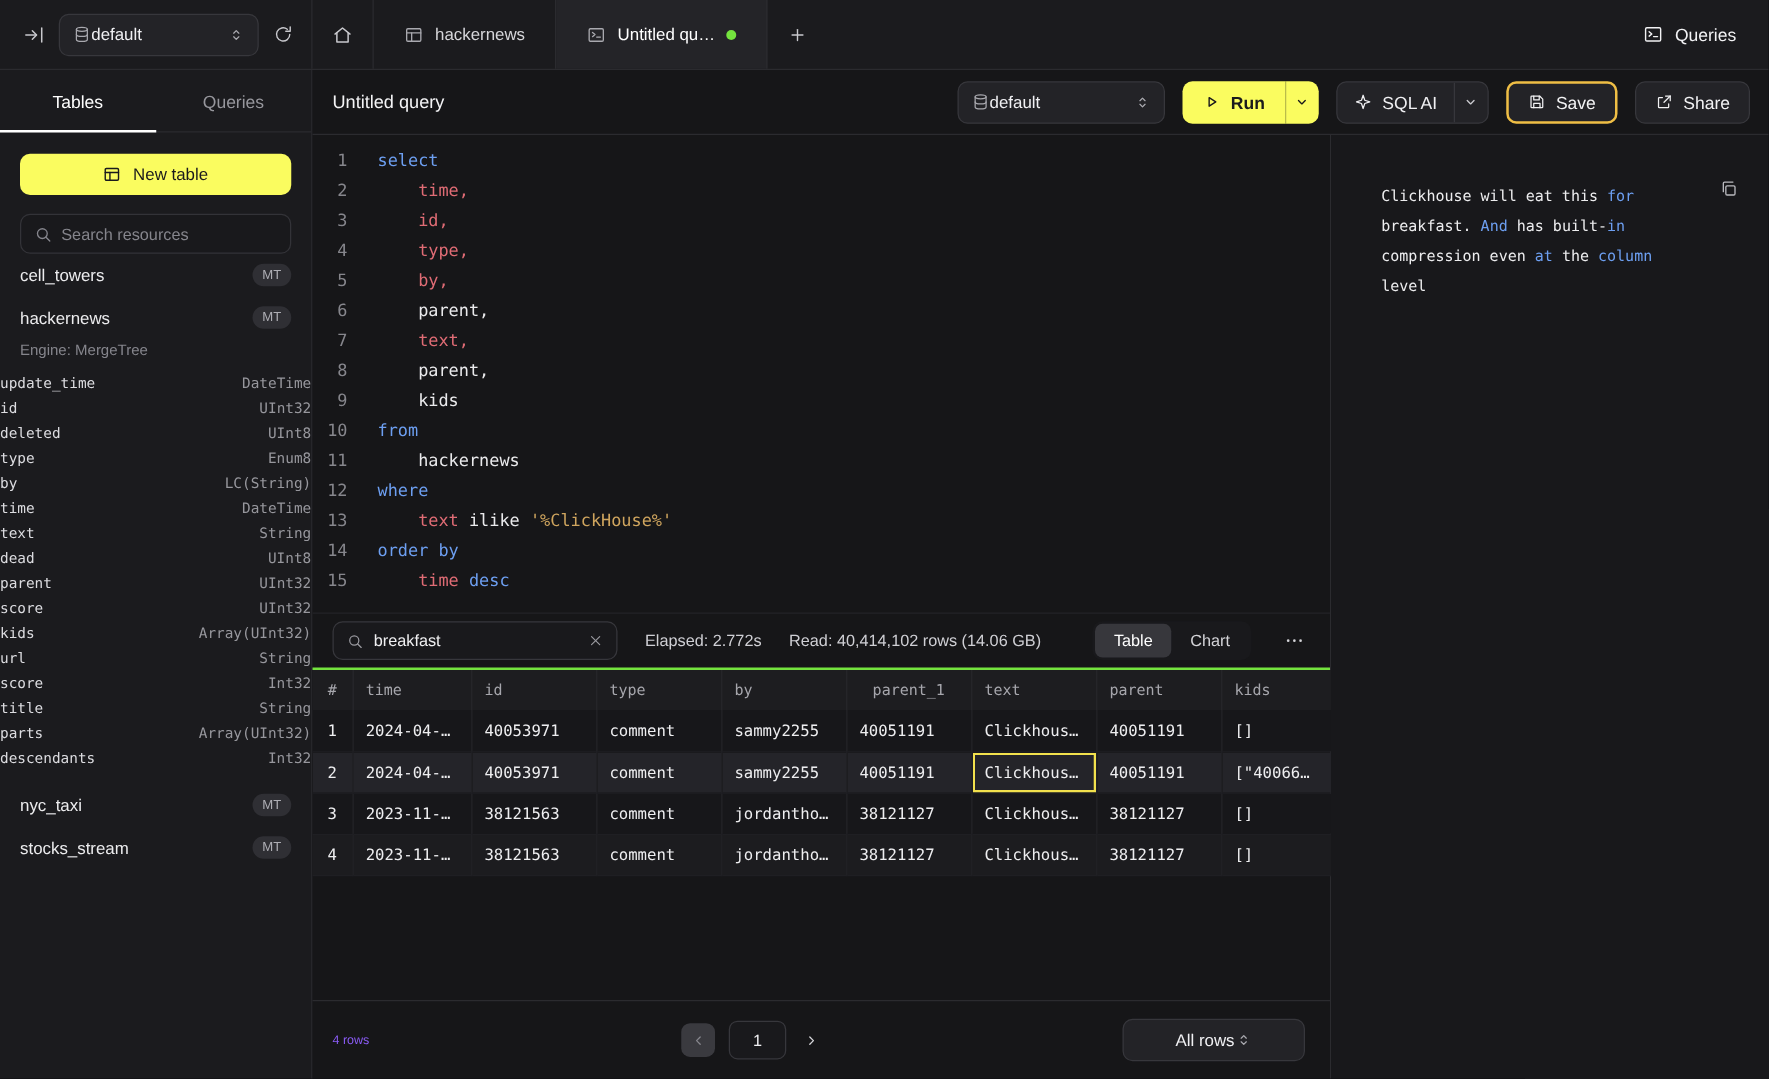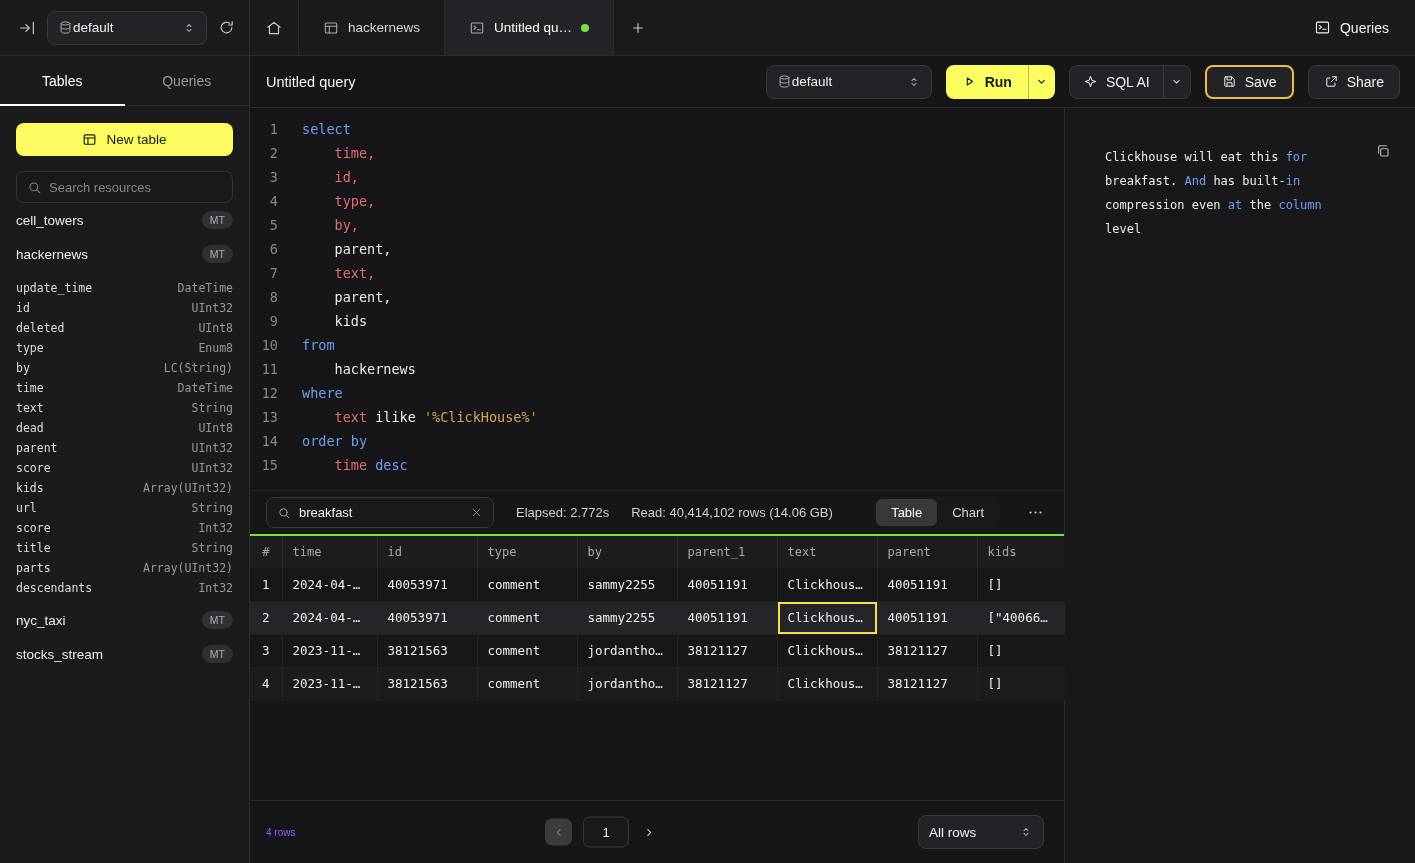--- a/index.html
+++ b/index.html
@@ -45,21 +45,21 @@
   .s-tab.active::after { content:""; position:absolute; left:0; right:0; bottom:-1px; height:2px; background:#FFFFFF; }
   .new-table-btn { margin:17px 16px 0; height:33px; flex:none; background:var(--yellow); color:#1A1A1C; border-radius:8px; display:flex; align-items:center; justify-content:center; gap:9px; font-size:13.5px; font-weight:500; }
   .search-box { margin:15px 16px 0; height:32px; flex:none; background:#19191C; border:1px solid #333338; border-radius:8px; display:flex; align-items:center; gap:7px; padding:0 10px; color:#85858C; }
   .search-box input { flex:1; min-width:0; background:transparent; border:none; color:#E8E8EA; font-size:13px; font-family:inherit; }
   .search-box input::placeholder { color:#85858C; }
   .section-title { padding:20px 16px 8px; color:#97979D; font-size:13px; flex:none; }
   .table-item { height:34px; flex:none; display:flex; align-items:center; justify-content:space-between; padding:0 16px; font-size:13.5px; color:#ECECEE; }
   .badge { background:#2F2F34; color:#AEAEB4; font-size:10.5px; line-height:1; padding:4px 8px; border-radius:9px; }
   .engine-line { padding:2px 16px 8px; color:#85858C; font-size:12px; flex:none; }
   .columns-list { padding:4px 0 8px; flex:none; }
-  .col-row { display:flex; align-items:flex-end; justify-content:space-between; padding:0 16px; height:20px; font-family:"DejaVu Sans Mono", monospace; font-size:11.5px; }
+  .col-row { display:flex; align-items:flex-start; justify-content:space-between; padding:0 0; height:20px; font-family:"DejaVu Sans Mono", monospace; font-size:11.5px; }
   .col-name { color:#DCDCE0; }
   .col-type { color:#97979D; }
 
   
   .main { flex:1; display:flex; flex-direction:column; min-width:0; }
   .main-header { height:52px; flex:none; display:flex; align-items:center; gap:14px; padding:0 15px 0 16px; border-bottom:1px solid #2B2B2F; background:#161618; }
   .query-title { font-size:14.5px; font-weight:normal; color:#F4F4F6; margin-right:auto; }
   .db-select-main { width:166px; }
   .btn-split { display:flex; align-items:stretch; height:34px; border-radius:8px; overflow:hidden; }
   .run-group { background:var(--yellow); color:#1A1A1C; }
@@ -106,21 +106,21 @@
   .grid td.row-num, .grid th.col-num { text-align:center; padding:0 4px; }
   .grid td.sel-cell { box-shadow: inset 0 0 0 2px #F2E14D; }
 
   
   .workspace-footer { margin-top:auto; height:63px; flex:none; border-top:1px solid #2B2B2F; display:flex; align-items:center; padding:0 20px 0 16px; position:relative; }
   .row-count { font-size:10px; color:#8b5cf6; }
   .pager { position:absolute; left:295px; top:50%; transform:translateY(-50%); display:flex; align-items:center; gap:11px; }
   .pg-prev { width:27px; height:27px; border-radius:7px; background:#3A3A3F; color:#85858C; display:flex; align-items:center; justify-content:center; }
   .pg-input { width:46px; height:31px; background:#19191C; border:1px solid #37373C; border-radius:7px; color:#F0F0F2; text-align:center; font-size:13px; font-family:inherit; }
   .pg-next { color:#D4D4D8; display:flex; padding:2px; }
-  .rows-select { margin-left:auto; width:126px; justify-content:space-between; }
+  .rows-select { margin-left:auto; width:146px; justify-content:center; }
 
   
   .inspector { flex:1; background:#18181B; display:flex; flex-direction:column; min-width:0; }
   .inspector-header { height:72px; flex:none; display:flex; align-items:center; justify-content:space-between; padding:0 26px 0 24px; border-bottom:1px solid #2B2B2F; }
   .inspector-title { font-size:17px; font-weight:700; color:#FFFFFF; letter-spacing:0.2px; }
   .close-btn { color:#D4D4D8; display:flex; }
   .inspector-body { padding:37px 24px 0 40px; display:flex; align-items:flex-start; gap:10px; }
   .cell-text { flex:1; font-family:"DejaVu Sans Mono", monospace; font-size:12px; line-height:24px; color:#EDEDEF; word-break:break-word; }
   .cell-text .hl { color:var(--kw); }
   .copy-btn { color:#B9B9BF; display:flex; margin-top:-2px; }
@@ -227,20 +227,21 @@
       </div>
 
       <div class="table-item" data-interactable="true">
         <span data-interactable="false">cell_towers</span>
         <span class="badge" data-interactable="false">MT</span>
       </div>
       <div class="table-item" data-interactable="true">
         <span data-interactable="false">hackernews</span>
         <span class="badge" data-interactable="false">MT</span>
       </div>
+      <div class="engine-line" data-interactable="false">Engine: MergeTree</div>
       <div class="columns-list" data-interactable="false">
           <div class="col-row" data-interactable="true">
             <span class="col-name" data-interactable="false">update_time</span>
             <span class="col-type" data-interactable="false">DateTime</span>
           </div>
           <div class="col-row" data-interactable="true">
             <span class="col-name" data-interactable="false">id</span>
             <span class="col-type" data-interactable="false">UInt32</span>
           </div>
           <div class="col-row" data-interactable="true">
@@ -430,21 +431,21 @@
 
           <div class="grid-wrap" data-interactable="false">
             <table class="grid" data-interactable="false">
               <thead>
                   <tr data-interactable="false">
                     <th class="col-num" data-interactable="true" style="width: 32px;">#</th>
                     <th data-interactable="true" style="width: 95px;">time</th>
                     <th data-interactable="true" style="width: 100px;">id</th>
                     <th data-interactable="true" style="width: 100px;">type</th>
                     <th data-interactable="true" style="width: 100px;">by</th>
-                    <th data-interactable="true" style="width: 100px;">parent_1</th>
+                    <th data-interactable="true" style="width: 100px; text-align: center;">parent_1</th>
                     <th data-interactable="true" style="width: 100px;">text</th>
                     <th data-interactable="true" style="width: 100px;">parent</th>
                     <th data-interactable="true" style="width: 88px;">kids</th>
                   </tr>
                 </thead>
               <tbody data-interactable="false">
                   <tr data-interactable="false">
                     <td class="row-num" data-interactable="true">1</td>
                     <td data-interactable="true">2024-04-16…</td>
                     <td data-interactable="true">40053971</td>

